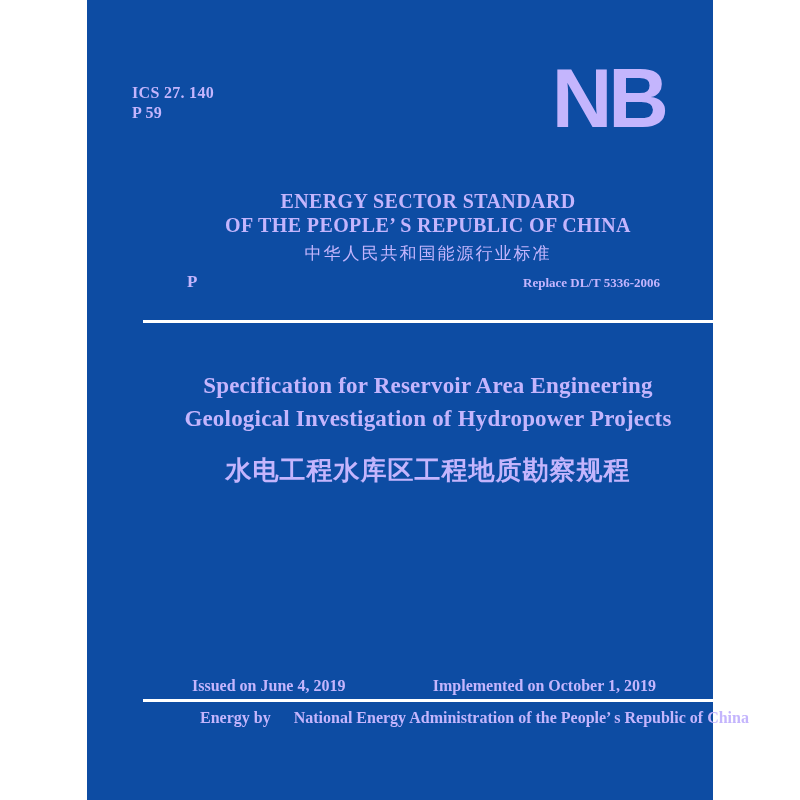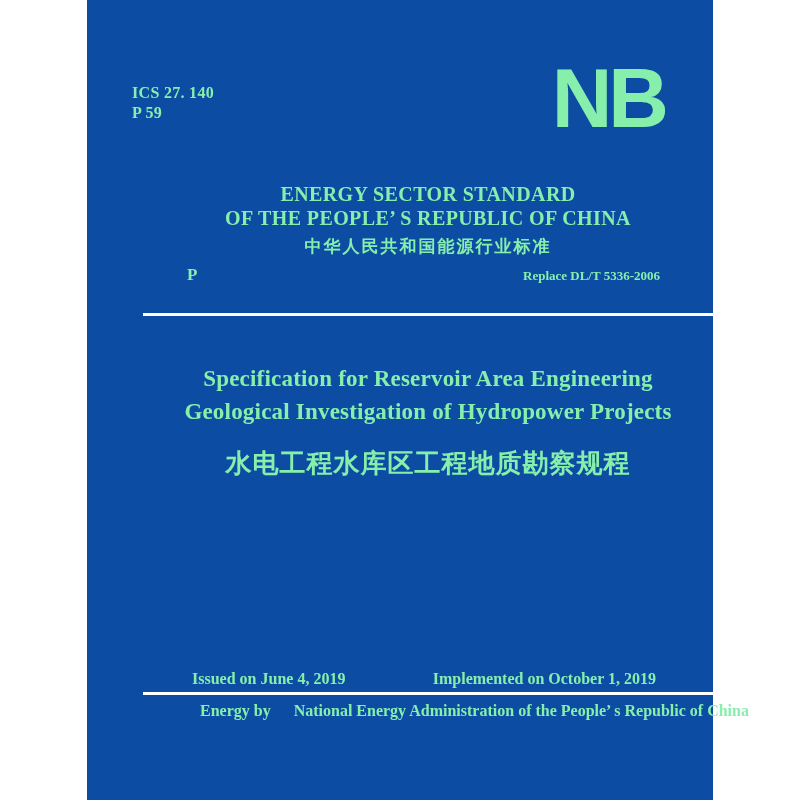--- a/index.html
+++ b/index.html
@@ -8,25 +8,25 @@
     background: #ffffff;
     position: relative;
     font-family: "Liberation Serif", serif;
     overflow: hidden;
   }
   .cover {
     position: absolute;
     left: 87px; top: 0;
     width: 626px; height: 800px;
     background: #0d4ca3;
-    color: #86efac;
+    color: #c4b5fd;
   }
   .content {
     position: absolute;
-    left: 56px; top: 1px;
+    left: 56px; top: 8px;
     width: 570px; height: 600px;
   }
   
   .ics-block {
     position: absolute;
     left: 45px; top: 83px;
     font-size: 16px;
     font-weight: bold;
     line-height: 20px;
     letter-spacing: 0.3px;
@@ -48,21 +48,21 @@
     text-align: center;
   }
   .org-block .en {
     font-size: 20px;
     font-weight: bold;
     line-height: 24px;
     letter-spacing: 0.4px;
   }
   .org-block .zh {
     font-size: 17px;
-    font-weight: bold;
+    font-weight: normal;
     margin-top: 5px;
     letter-spacing: 2px;
   }
   
   .code-row {
     position: absolute;
     left: 0; right: 0; top: 263px;
   }
   .class-letter {
     position: absolute;

